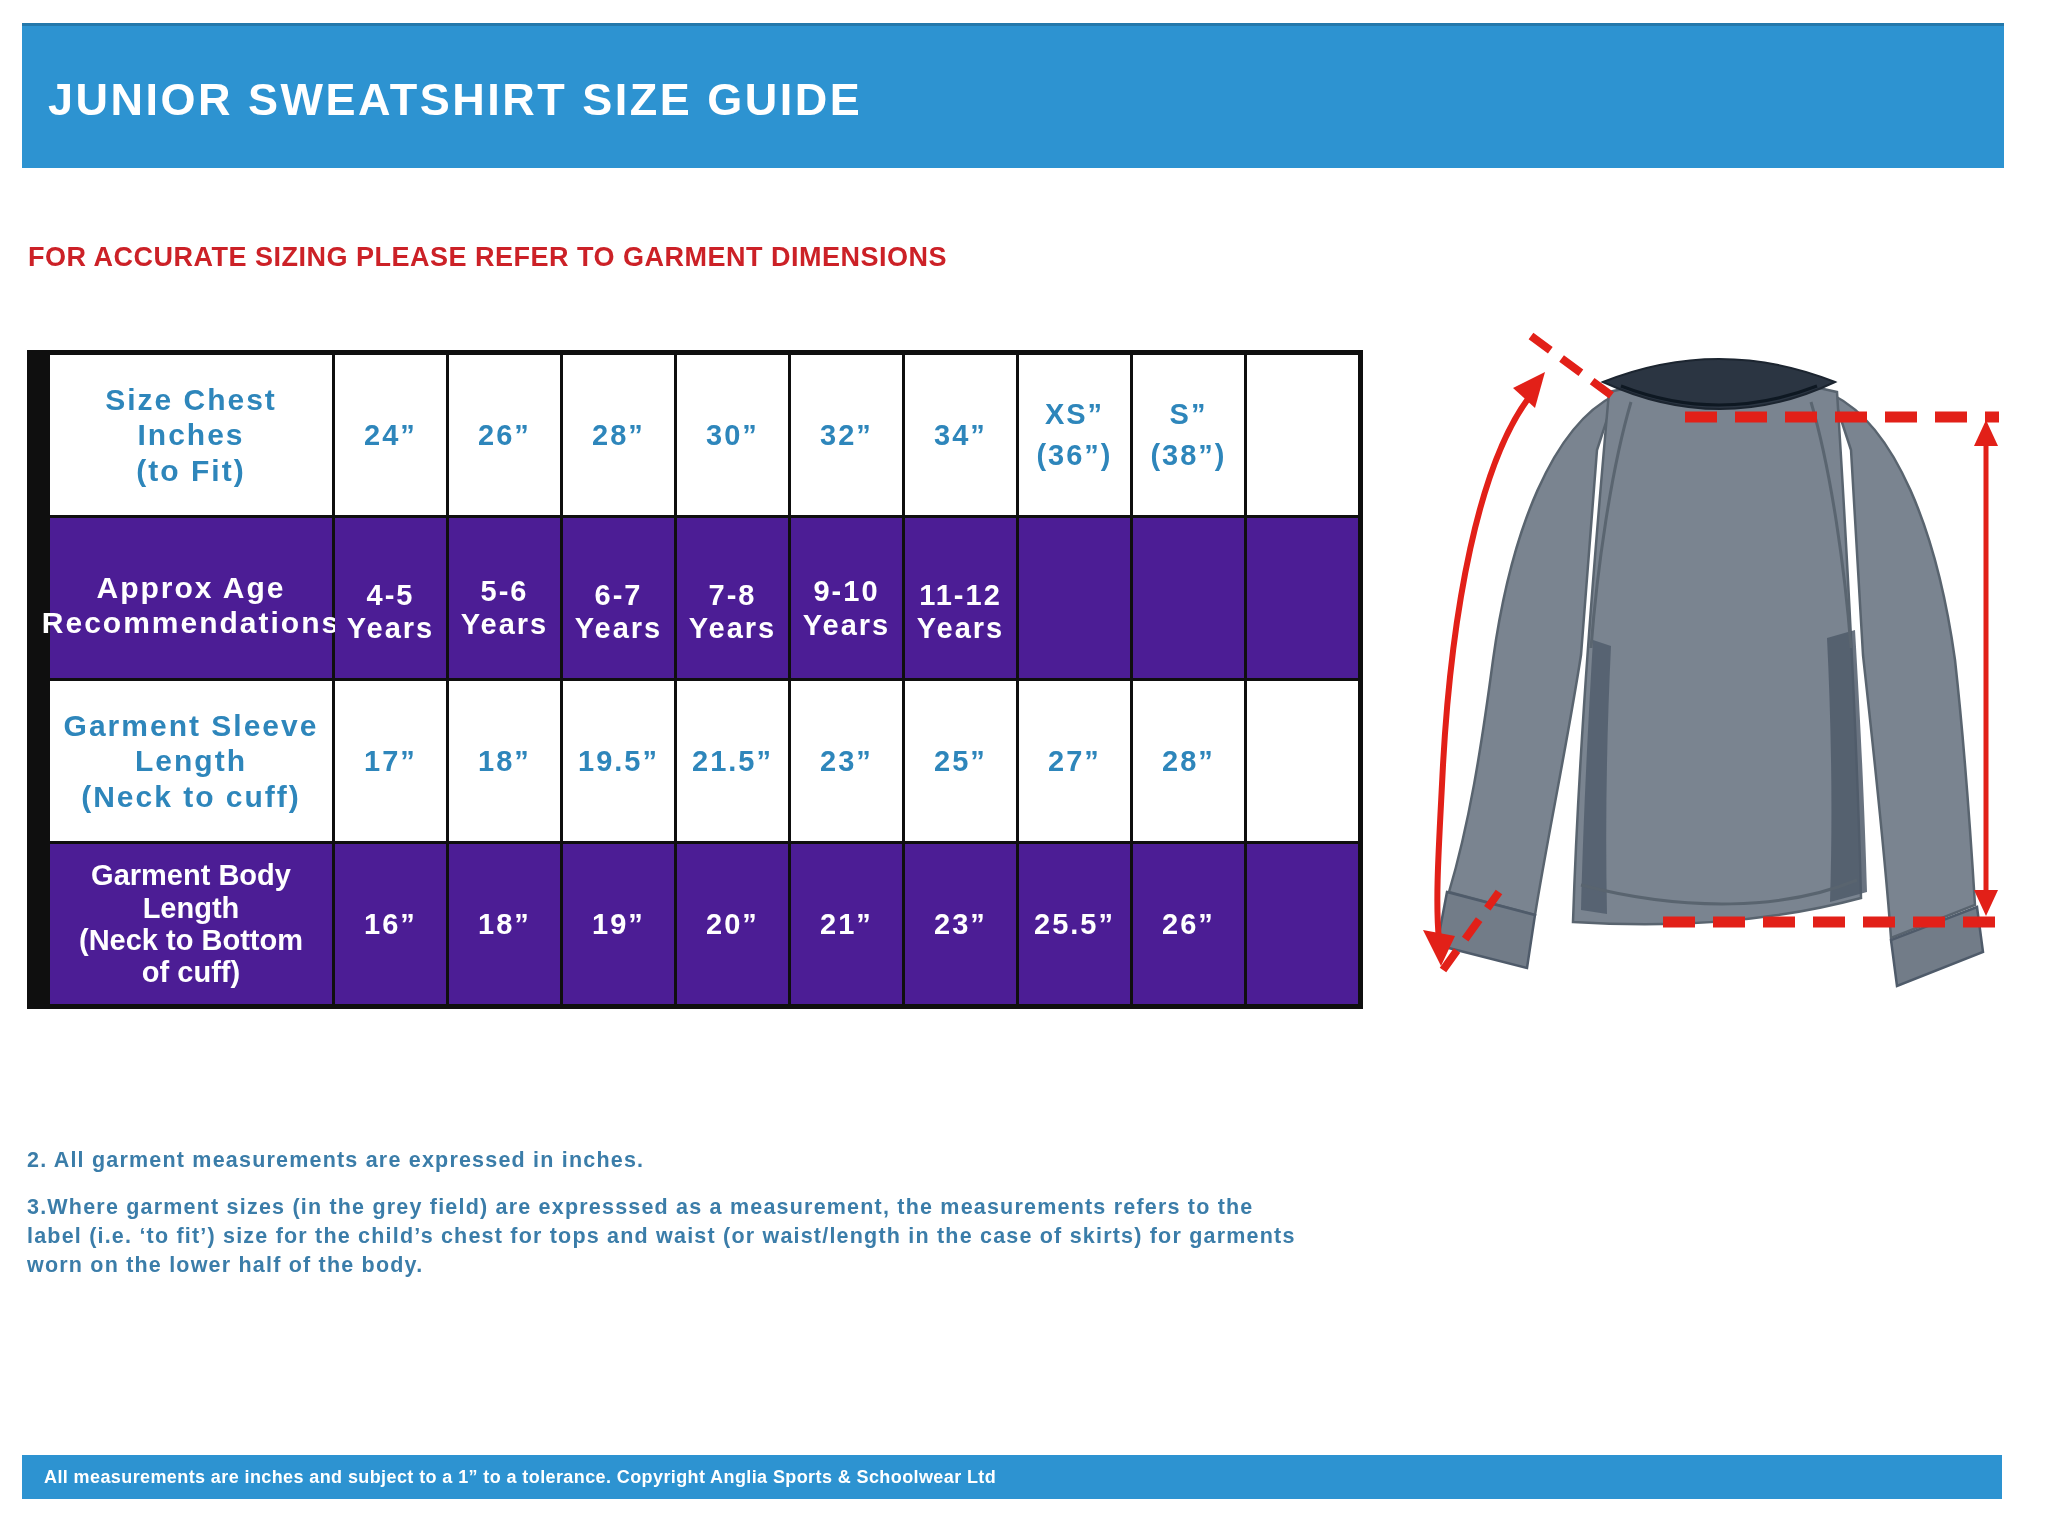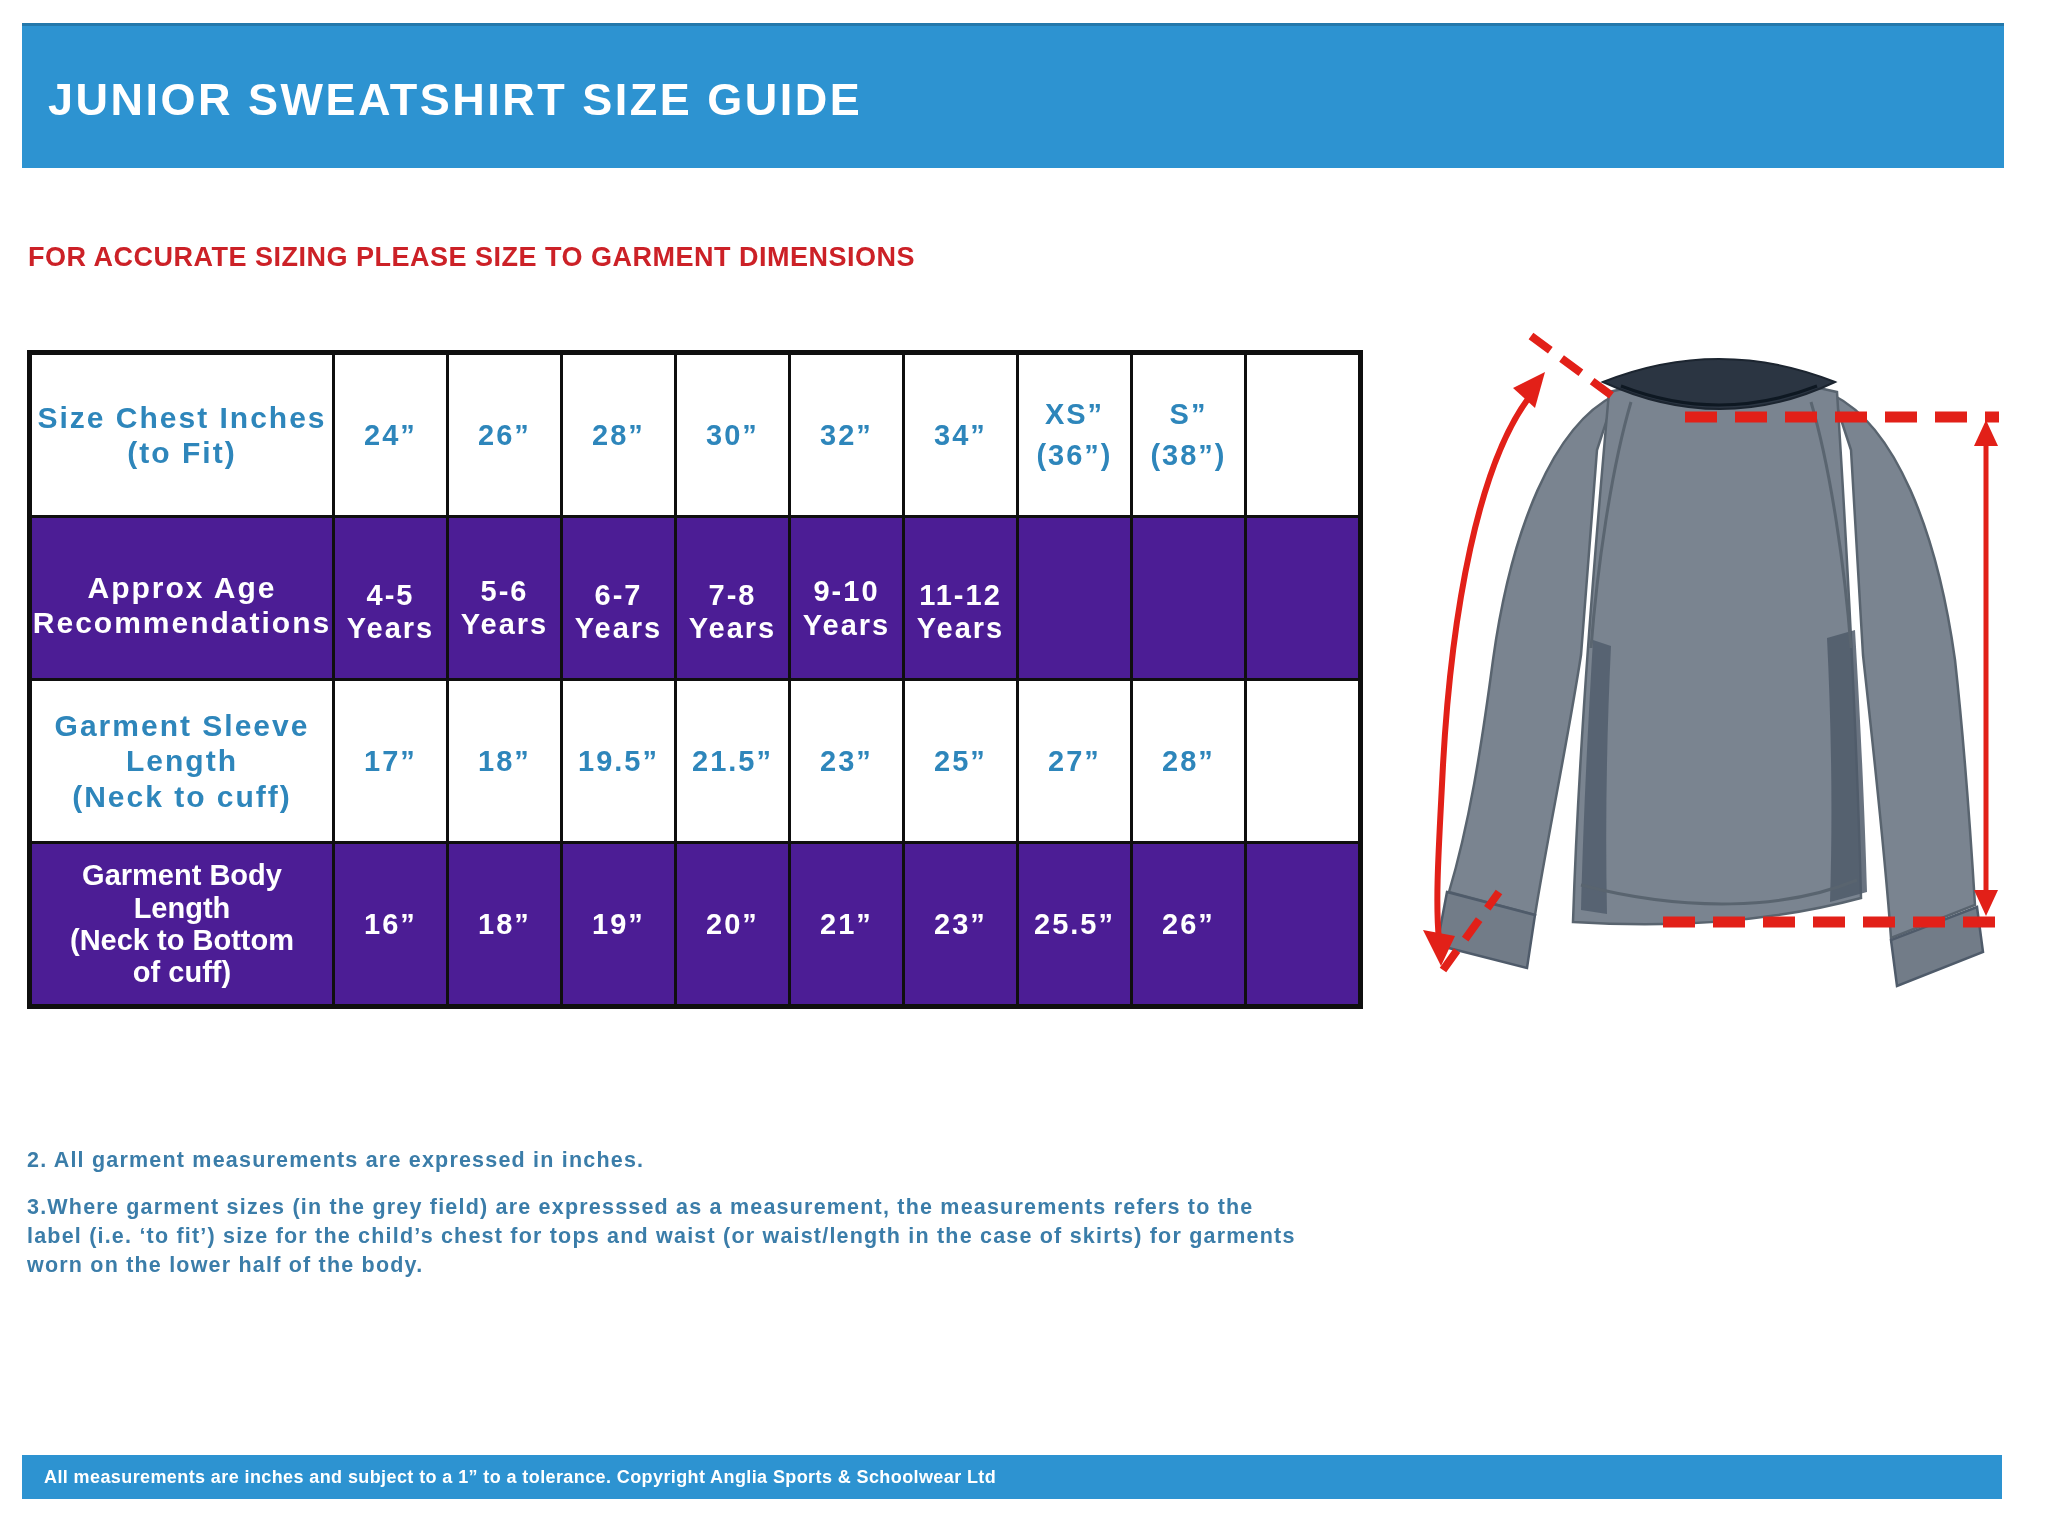--- a/index.html
+++ b/index.html
@@ -27,21 +27,21 @@
     position:absolute;left:27px;top:350px;
     display:grid;grid-template-columns:300px repeat(9,111px);grid-auto-rows:160px;
     gap:3px;background:#0f0f0f;border:5px solid #0f0f0f;width:max-content;
   }
   .cell{
     display:flex;align-items:center;justify-content:center;text-align:center;
     white-space:pre-line;font-weight:bold;box-sizing:border-box;
   }
   .cell.white{background:#ffffff;color:#2e86bb;}
   .cell.blue{background:#4c1d95;color:#ffffff;}
-  .cell.lbl{font-size:30px;letter-spacing:2px;line-height:1.18;}
+  .cell.lbl{font-size:30px;letter-spacing:2px;line-height:1.18;margin-left:18px;}
   .cell.val{font-size:29px;letter-spacing:2px;line-height:1.4;}
   
   .notes{
     position:absolute;left:27px;top:1146px;width:1280px;color:#3b7da9;
     font-weight:bold;font-size:21.5px;letter-spacing:1.2px;
   }
   .notes p{margin:0 0 18px 0;line-height:29px;}
   
   .bottombar{
     position:absolute;left:22px;top:1455px;width:1980px;height:44px;background:#2d93d1;
@@ -53,21 +53,21 @@
 </style>
 </head>
 <body>
 
 <div class="page">
 
   <header class="titlebar">
     <h1>JUNIOR SWEATSHIRT SIZE GUIDE</h1>
   </header>
 
-  <div class="subtitle">FOR ACCURATE SIZING PLEASE SIZE TO GARMENT DIMENSIONS</div>
+  <div class="subtitle">FOR ACCURATE SIZING PLEASE REFER TO GARMENT DIMENSIONS</div>
 
   <div class="size-table">
 
     <div class="cell white lbl">Size Chest Inches
 (to Fit)</div>
     <div class="cell white val">24”</div>
     <div class="cell white val">26”</div>
     <div class="cell white val">28”</div>
     <div class="cell white val">30”</div>
     <div class="cell white val">32”</div>

